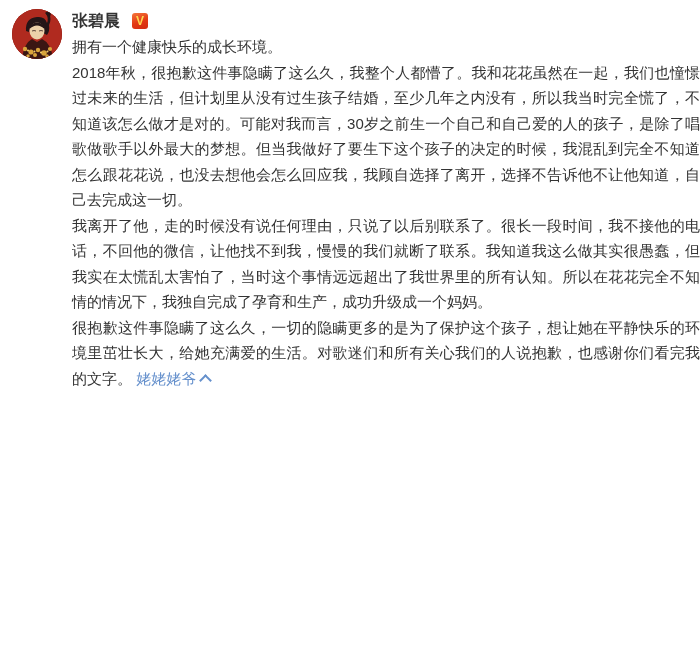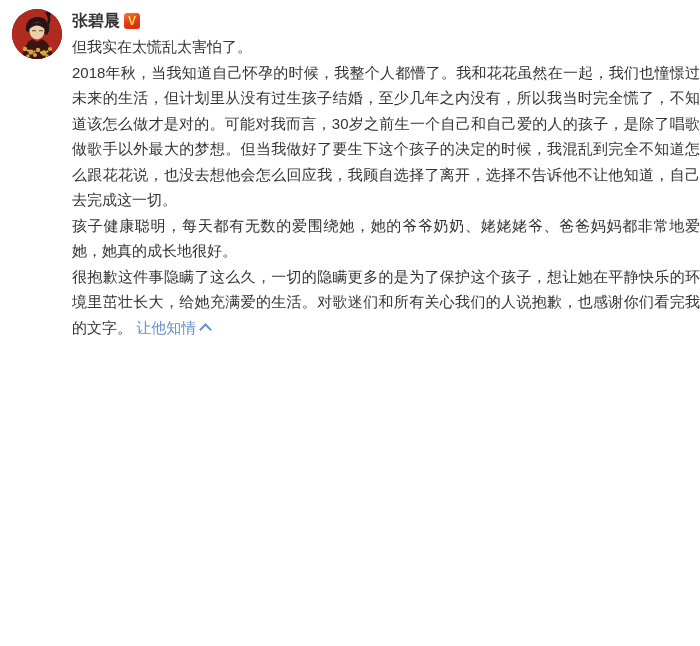--- a/index.html
+++ b/index.html
@@ -17,21 +17,21 @@
   }
   .avatar{
     position:absolute;left:12px;top:9px;
     width:50px;height:50px;border-radius:50%;
     overflow:hidden;cursor:pointer;
     background:#b02a1f;
   }
   .avatar svg{display:block;width:50px;height:50px;}
   .name-row{
     height:22px;line-height:22px;
-    display:flex;align-items:center;gap:4px;
+    display:flex;align-items:center;gap:12px;
     margin-bottom:2px;
   }
   .username{
     font-size:16px;font-weight:700;color:#333333;
     cursor:pointer;white-space:nowrap;
   }
   .vbadge{
     display:inline-flex;align-items:center;justify-content:center;
     width:16px;height:16px;border-radius:3px;
     background:linear-gradient(160deg,#f5763b 0%,#e23914 55%,#d32b10 100%);
@@ -94,21 +94,21 @@
       </g>
     </svg>
   </div>
 
   <div class="name-row">
     <span class="username">张碧晨</span>
     <span class="vbadge">V</span>
   </div>
 
   <div class="post-text">
-    <p>但我实在太慌乱太害怕了。</p>
-    <p>2018年秋，当我知道自己怀孕的时候，我整个人都懵了。我和花花虽然在一起，我们也憧憬过未来的生活，但计划里从没有过生孩子结婚，至少几年之内没有，所以我当时完全慌了，不知道该怎么做才是对的。可能对我而言，30岁之前生一个自己和自己爱的人的孩子，是除了唱歌做歌手以外最大的梦想。但当我做好了要生下这个孩子的决定的时候，我混乱到完全不知道怎么跟花花说，也没去想他会怎么回应我，我顾自选择了离开，选择不告诉他不让他知道，自己去完成这一切。</p>
-    <p>孩子健康聪明，每天都有无数的爱围绕她，她的爷爷奶奶、姥姥姥爷、爸爸妈妈都非常地爱她，她真的成长地很好。</p>
+    <p>拥有一个健康快乐的成长环境。</p>
+    <p>2018年秋，很抱歉这件事隐瞒了这么久，我整个人都懵了。我和花花虽然在一起，我们也憧憬过未来的生活，但计划里从没有过生孩子结婚，至少几年之内没有，所以我当时完全慌了，不知道该怎么做才是对的。可能对我而言，30岁之前生一个自己和自己爱的人的孩子，是除了唱歌做歌手以外最大的梦想。但当我做好了要生下这个孩子的决定的时候，我混乱到完全不知道怎么跟花花说，也没去想他会怎么回应我，我顾自选择了离开，选择不告诉他不让他知道，自己去完成这一切。</p>
+    <p>我离开了他，走的时候没有说任何理由，只说了以后别联系了。很长一段时间，我不接他的电话，不回他的微信，让他找不到我，慢慢的我们就断了联系。我知道我这么做其实很愚蠢，但我实在太慌乱太害怕了，当时这个事情远远超出了我世界里的所有认知。所以在花花完全不知情的情况下，我独自完成了孕育和生产，成功升级成一个妈妈。</p>
     <p><span>很抱歉这件事隐瞒了这么久，一切的隐瞒更多的是为了保护这个孩子，想让她在平静快乐的环境里茁壮长大，给她充满爱的生活。对歌迷们和所有关心我们的人说抱歉，也感谢你们看完我的文字。</span>
-      <a class="collapse-link"><span>让他知情</span><i class="caret"></i></a>
+      <a class="collapse-link"><span>姥姥姥爷</span><i class="caret"></i></a>
     </p>
   </div>
 
 </div>
 
 </body></html>

